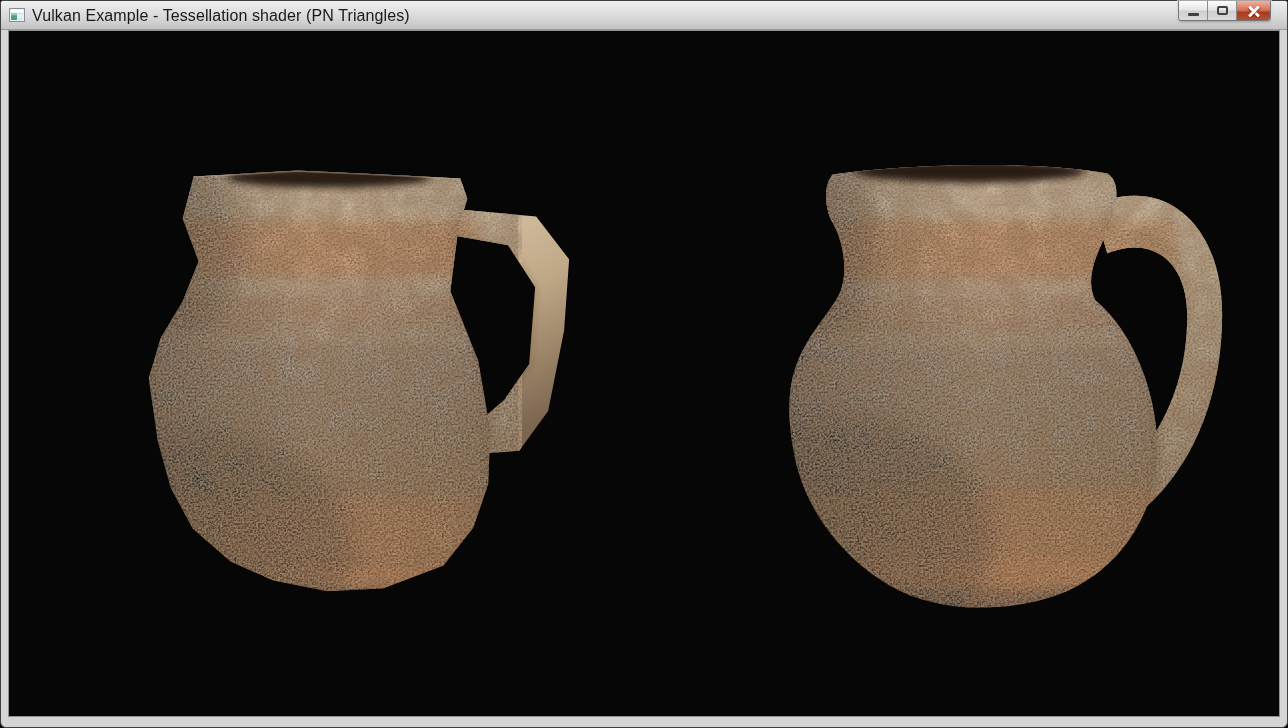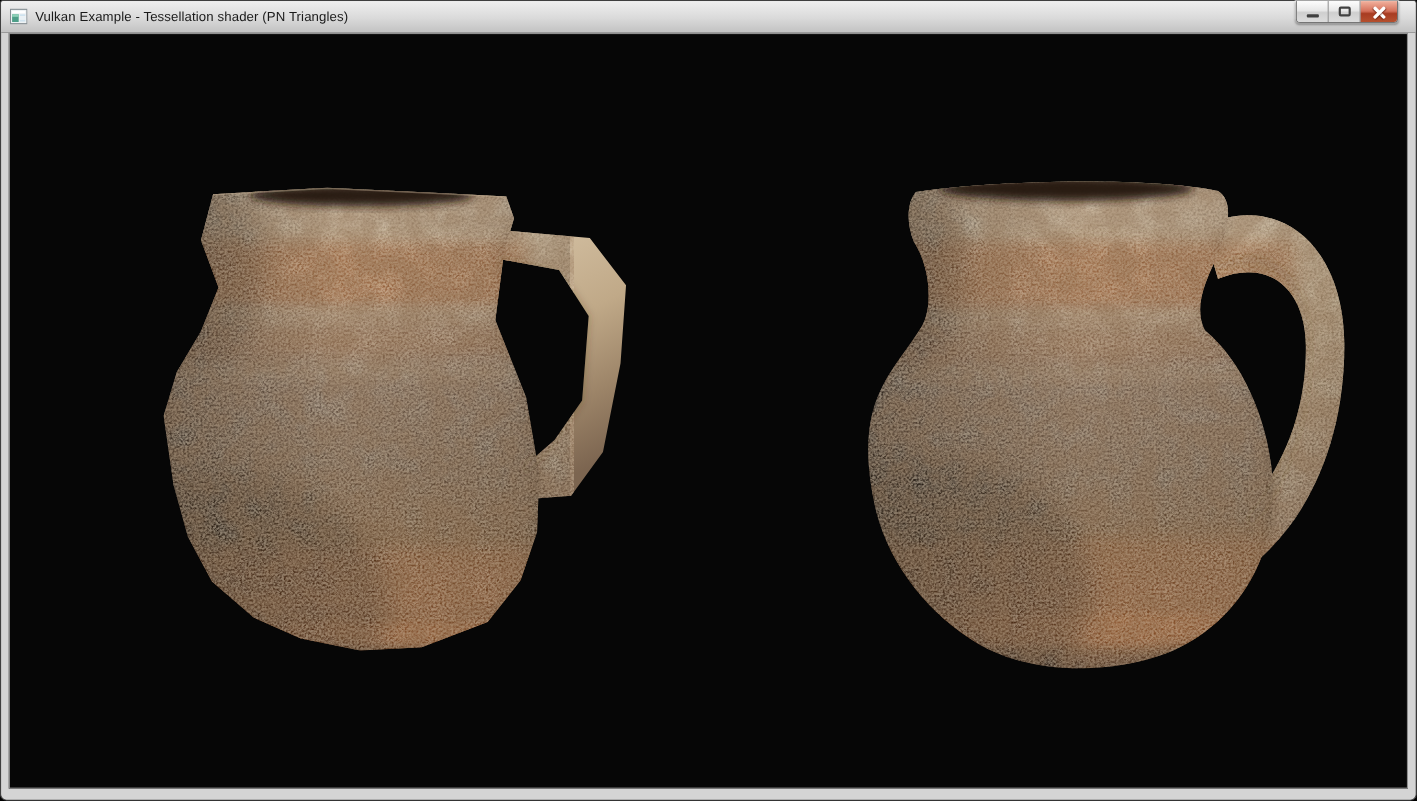--- a/index.html
+++ b/index.html
@@ -11,21 +11,21 @@
   }
   *{box-sizing:border-box;margin:0;padding:0}
   html,body{width:1288px;height:728px;overflow:hidden;background:#000;
     font-family:"Liberation Sans","DejaVu Sans",sans-serif;}
   .window{position:relative;width:1288px;height:728px;background:var(--frame-fill);
     border:1px solid var(--frame-outer);border-radius:3px 3px 6px 6px;}
   .titlebar{position:absolute;left:0;top:0;right:0;height:29px;
     background:linear-gradient(var(--titlebar-top),var(--titlebar-mid) 55%,var(--titlebar-bottom));
     border-bottom:1px solid #9a9a9a;border-radius:2px 2px 0 0;display:flex;align-items:center;}
   .app-icon{width:16px;height:16px;margin-left:8px;flex:0 0 auto;display:block}
-  .title-text{margin-left:7px;font-size:12px;color:var(--title-text);white-space:nowrap;
+  .title-text{margin-left:7px;font-size:16px;color:var(--title-text);white-space:nowrap;
     line-height:29px;letter-spacing:.1px}
   .controls{position:absolute;top:0;right:16px;display:flex;height:20px;
     border:1px solid #757575;border-top:none;border-radius:0 0 4px 4px;overflow:hidden;
     box-shadow:0 1px 2px rgba(0,0,0,.35),0 0 0 1px rgba(255,255,255,.55);}
   .wbtn{width:29px;height:100%;position:relative;display:flex;align-items:center;justify-content:center;
     background:linear-gradient(var(--btn-face-top),#e7e7e7 45%,var(--btn-face-bottom) 55%,#dcdcdc);
     border-right:1px solid var(--btn-border);cursor:default;}
   .wbtn:last-child{border-right:none}
   .wbtn.close{width:33px;
     background:linear-gradient(var(--close-top),var(--close-mid) 48%,var(--close-bottom) 60%,#b5502f);}

